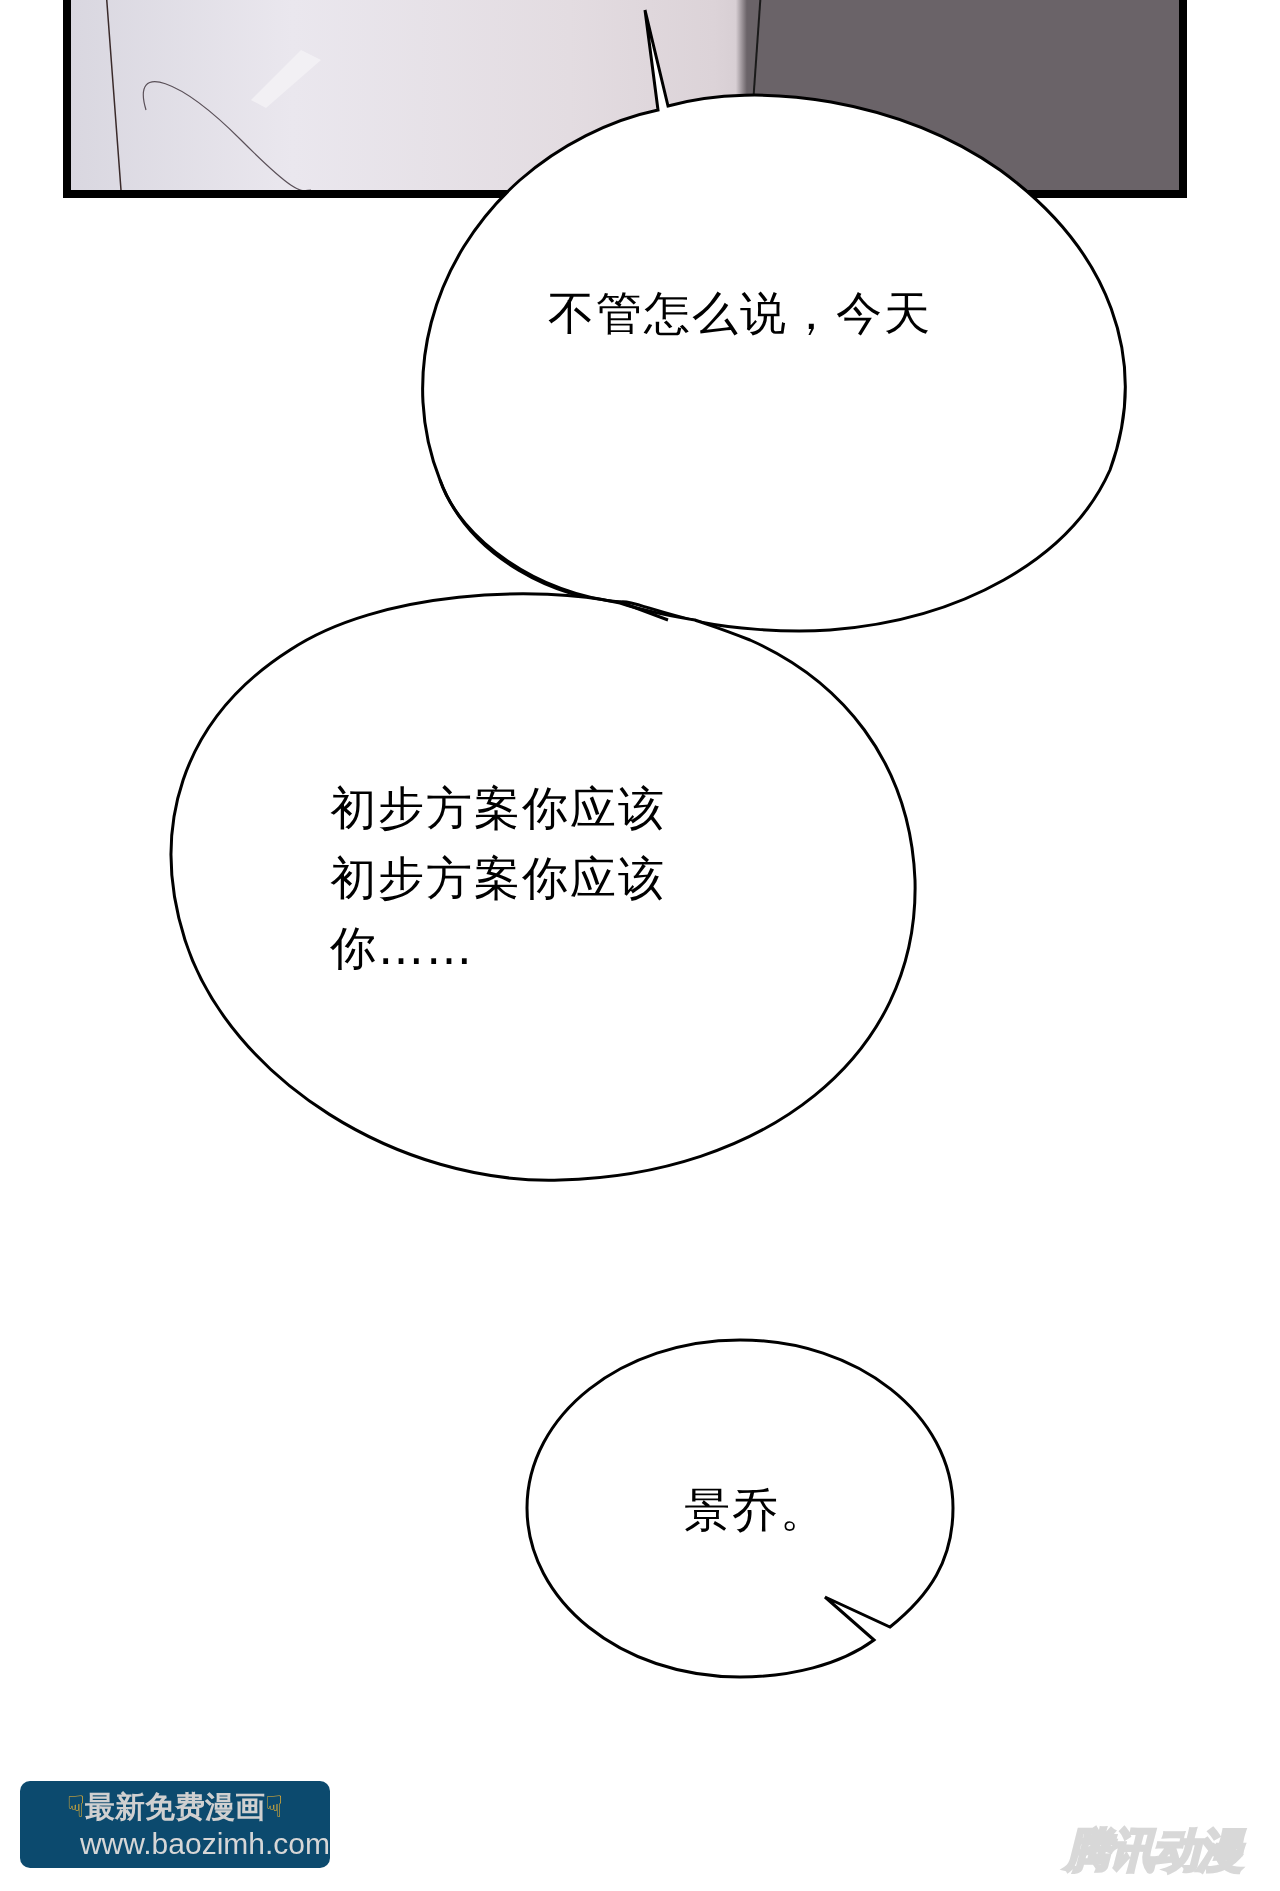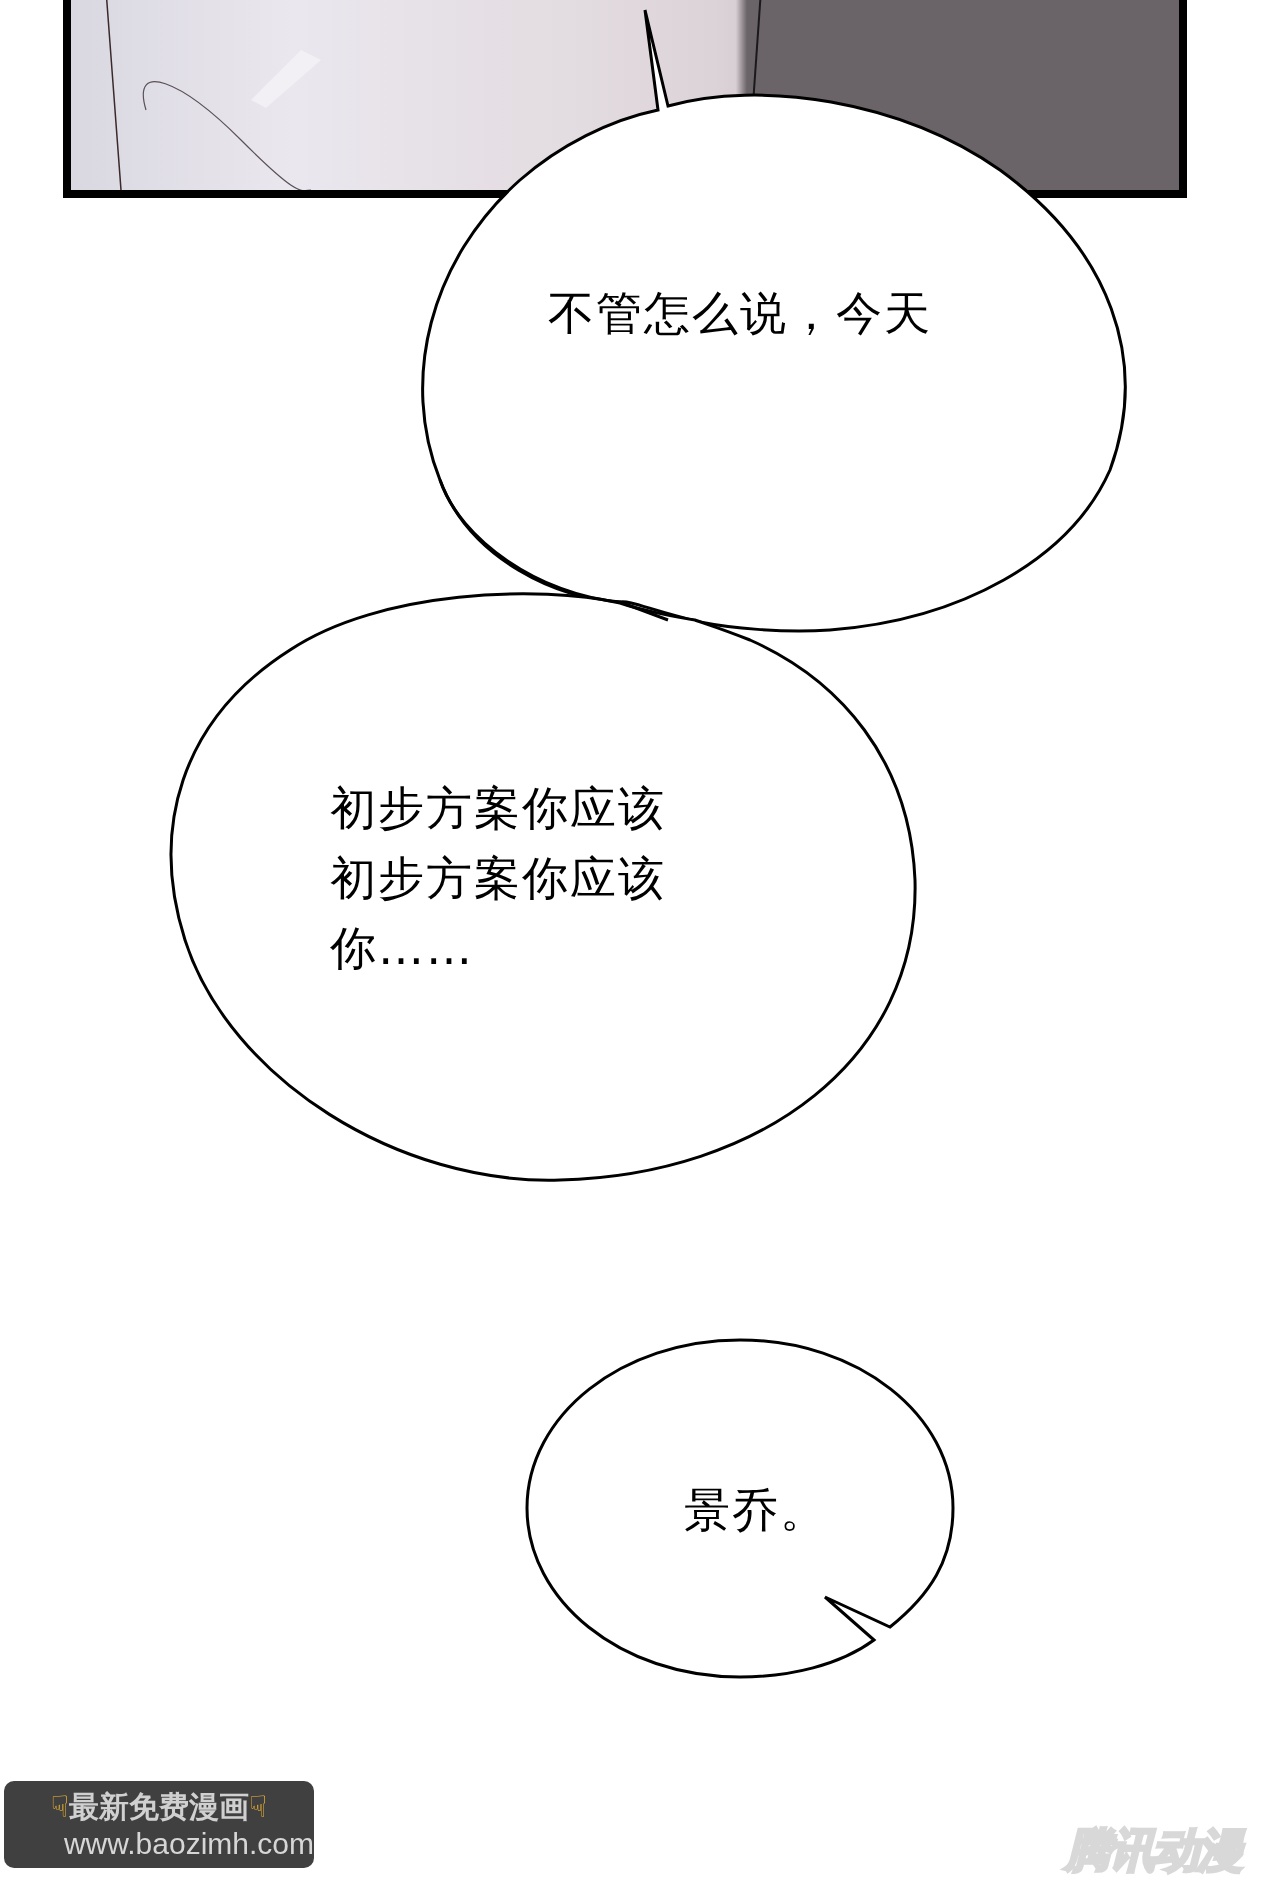--- a/index.html
+++ b/index.html
@@ -2,21 +2,21 @@
 <html><head>
 <meta charset="utf-8">
 <style>
   html, body { margin: 0; padding: 0; background: #ffffff; }
   body { width: 1280px; height: 1891px; position: relative; overflow: hidden; font-family: "DejaVu Sans", sans-serif; }
   .panel { position: absolute; left: 63px; top: -10px; width: 1124px; height: 208px; background: #000; }
   .panel-inner { position: absolute; left: 8px; top: 0; right: 8px; bottom: 8px; overflow: hidden;
     background: linear-gradient(90deg, #d9d7e0 0%, #eae7ee 20%, #e3dce1 45%, #dcd3d8 58%, #d8cfd4 60%, #6a6368 61%, #6a6368 100%); }
   .stage { position: absolute; left: 0; top: 0; width: 1280px; height: 1891px; }
   .bubble-text { position: absolute; color: #000; font-size: 46px; line-height: 70px; letter-spacing: 2px; white-space: pre; font-family: "DejaVu Sans", sans-serif; }
-  .wm-box { position: absolute; left: 4px; top: 1781px; width: 310px; height: 87px; background: #404040; border-radius: 10px; }
+  .wm-box { position: absolute; left: 20px; top: 1781px; width: 310px; height: 87px; background: #0c4a6e; border-radius: 10px; }
   .wm-line1 { position: absolute; left: 0; top: 6px; width: 100%; text-align: center; font-size: 30px; color: #d0d0d0; font-weight: bold; }
   .wm-line2 { position: absolute; left: 0; top: 46px; width: 100%; text-align: right; font-size: 30px; color: #d6d6d6; font-family: "Liberation Sans", sans-serif; }
   .hand { color: #f4b830; }
   .logo { position: absolute; left: 1065px; top: 1820px; font-size: 46px; font-weight: bold; font-style: italic; color: #701a75; letter-spacing: -2px;
     -webkit-text-stroke: 3px #d8d8d8; font-family: Liberation Sans, sans-serif; }
 </style>
 </head>
 <body>
 
 <div class="panel">

